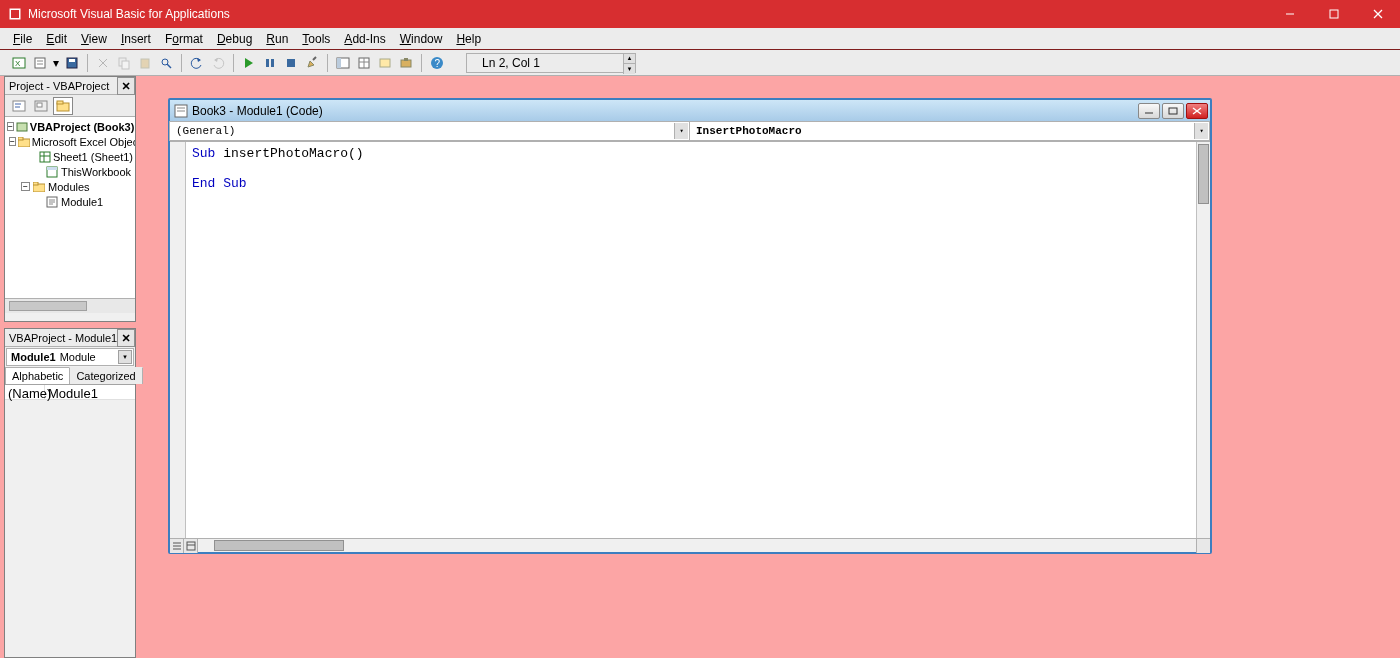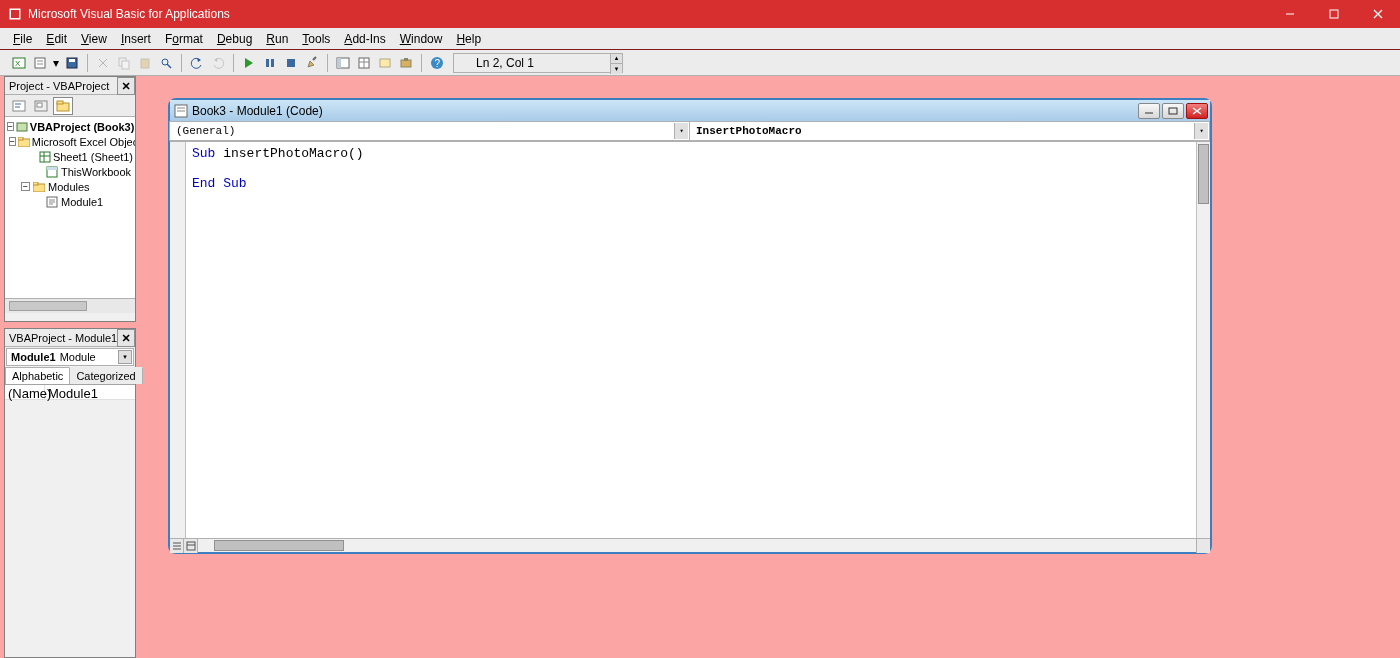--- a/index.html
+++ b/index.html
@@ -64,26 +64,26 @@
 .toolbar .tbtn {
   width: 18px; height: 18px;
   display: inline-flex; align-items: center; justify-content: center;
   cursor: pointer;
 }
 .toolbar .sep { width: 1px; height: 18px; background: #b0b0b0; margin: 0 3px; }
 .toolbar .dd-arrow {
   width: 8px; height: 18px; display: inline-flex; align-items: center; justify-content: center; cursor: pointer;
 }
 .toolbar .status-box {
-  margin-left: 4px;
+  margin-left: 17px;
   width: 170px;
   height: 20px;
   border: 1px solid #b0b0b0;
   background: #ececec;
-  padding: 1px 22px;
+  padding: 1px 15px;
   font-size: 12px;
   display: flex; align-items: center;
   position: relative;
 }
 .toolbar .status-scrolls {
   width: 12px; height: 20px; display: flex; flex-direction: column;
   border-left: 1px solid #b0b0b0;
   position: absolute; right: 0; top: 0;
 }
 .toolbar .status-scrolls div {
@@ -196,21 +196,21 @@
 .prop-table .pk{ width:40px; padding:1px 3px; border-right:1px solid #e0e0e0;}
 .prop-table .pv{ flex:1; padding:1px 3px;}
 
 
 .code-window {
   position: absolute;
   left: 168px; top: 22px;
   width: 1044px; height: 456px;
   background: #fff;
   border: 2px solid #3c7ebf;
-  border-radius: 8px;
+  border-radius: 2px;
   display:flex; flex-direction:column;
 }
 .cw-title {
   height: 22px;
   background: linear-gradient(#cde6f7,#a8cbe8);
   display:flex; align-items:center;
   padding-left:4px;
   font-size:12px;
   border-bottom:1px solid #8ab4d8;
 }

